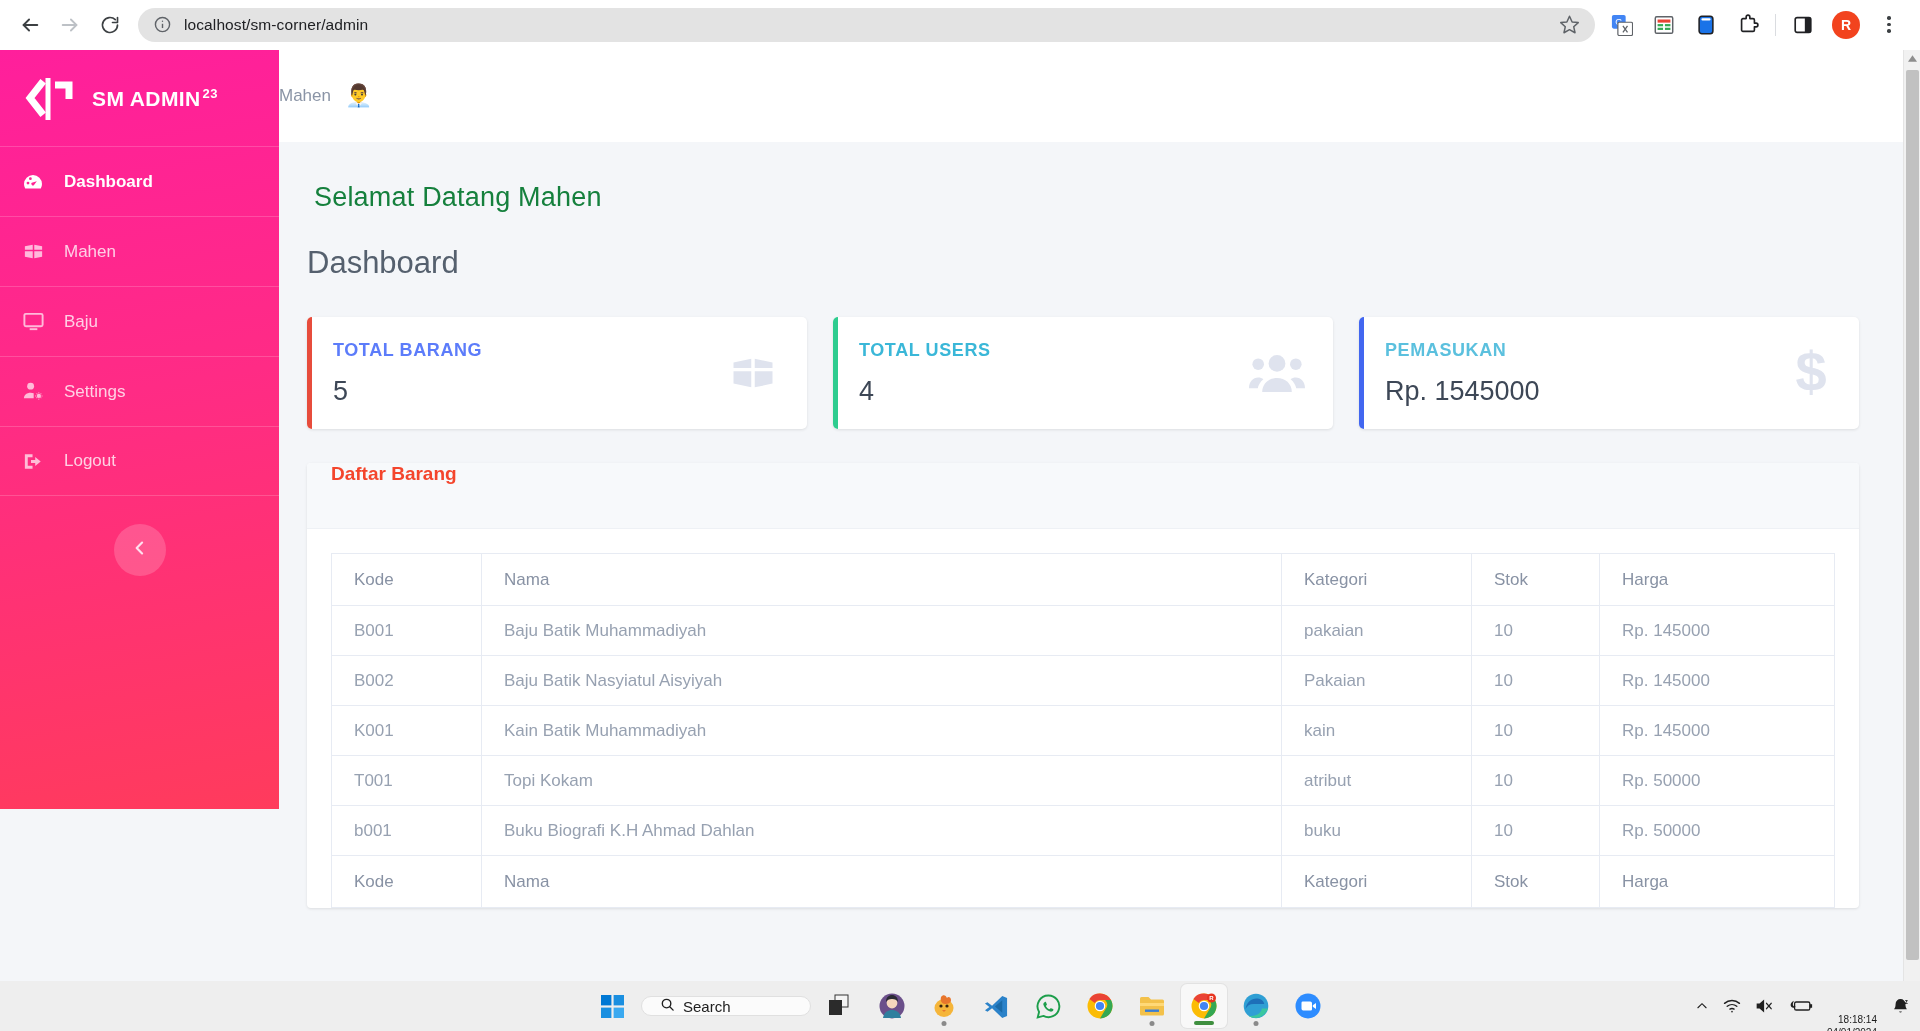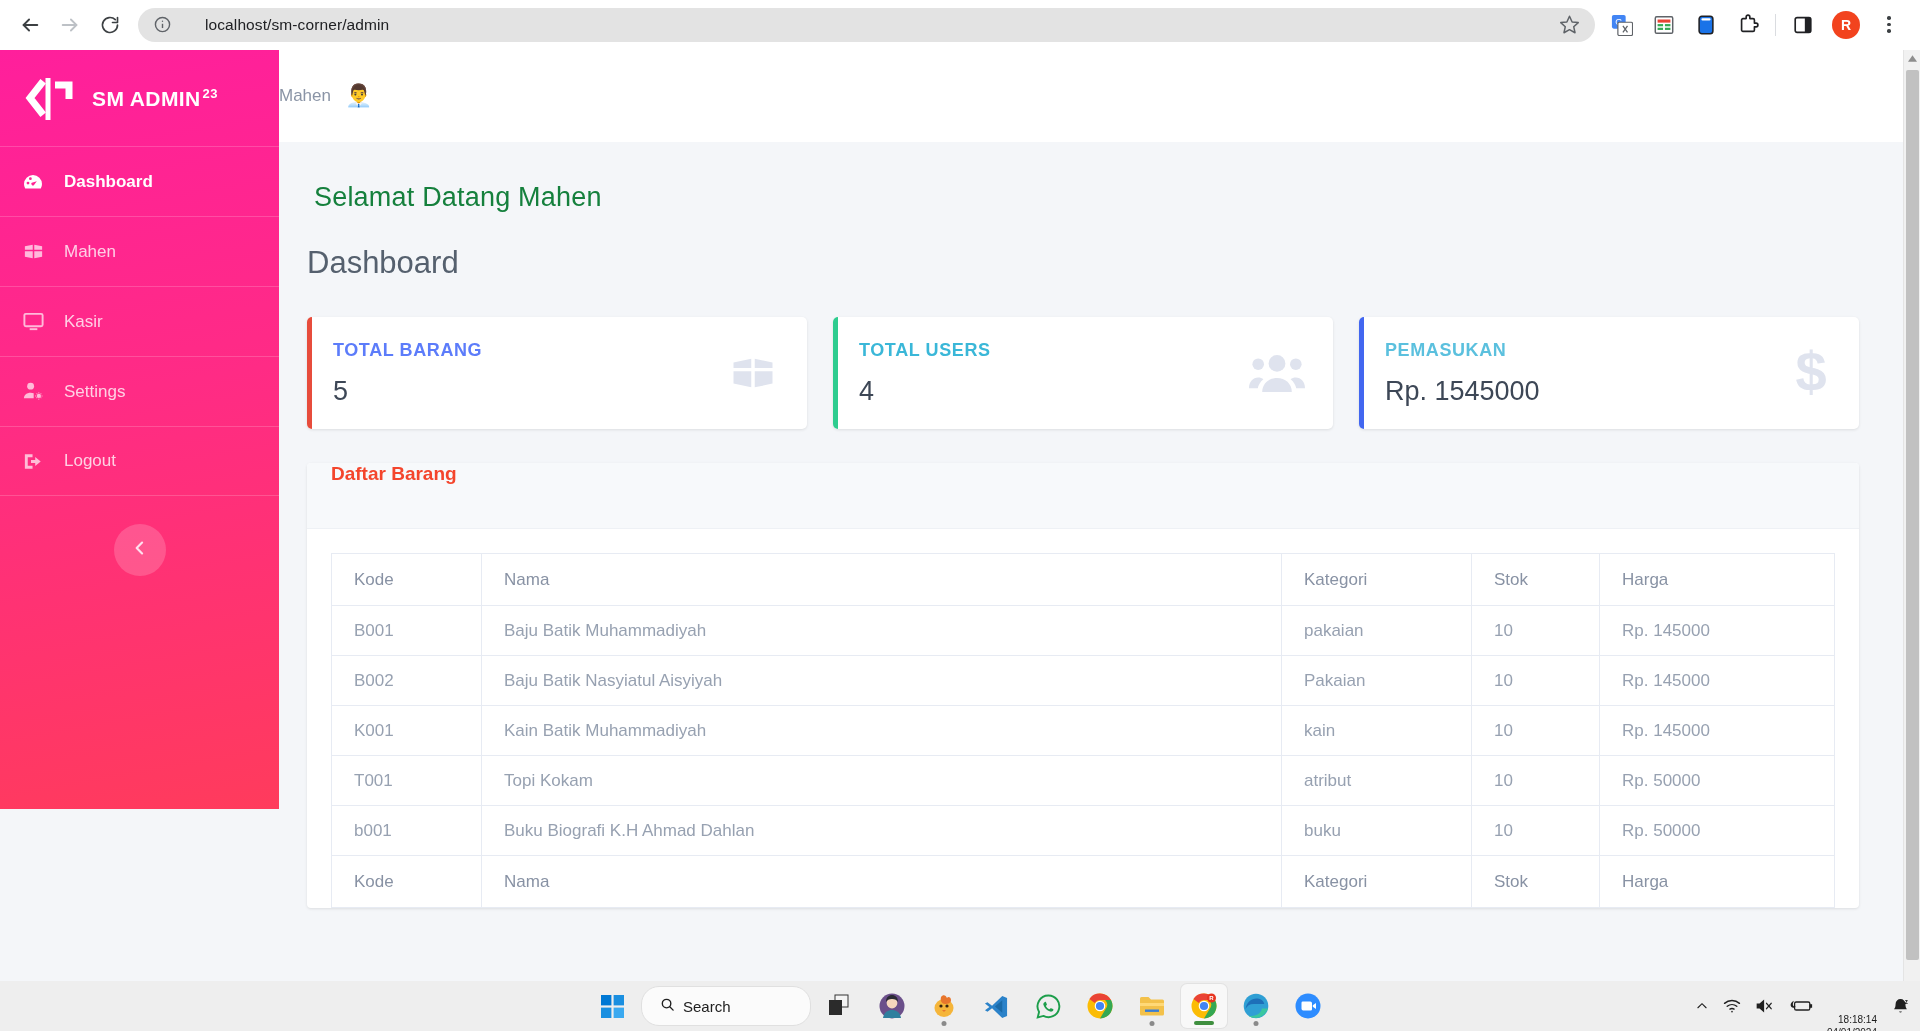--- a/index.html
+++ b/index.html
@@ -17,21 +17,21 @@
   }
   .nav-btn {
     width: 40px; height: 40px; border-radius: 50%;
     display: flex; align-items: center; justify-content: center;
     color: #3c4043; flex: 0 0 auto;
   }
   .nav-btn svg { display: block; }
   .omnibox {
     flex: 1 1 auto; height: 34px; background: #e3e3e3; border-radius: 17px;
     display: flex; align-items: center; padding: 0 14px; margin-left: 8px;
-    margin-right: 6px; position: relative; gap: 21px;
+    margin-right: 6px; position: relative;
   }
   .omnibox .site-info {
     width: 20px; height: 20px; margin-right: 12px;
     display: flex; align-items: center; justify-content: center; color: #5f6368;
   }
   .omnibox .url {
     font-size: 15.5px; color: #202124; letter-spacing: .1px;
     flex: 1 1 auto; white-space: nowrap; overflow: hidden;
   }
   .omnibox .star { color: #5f6368; width: 22px; height: 22px; }
@@ -184,21 +184,21 @@
   }
   .tb-app.active {
     background: #f8f8f8; box-shadow: 0 0 0 1px #e2e2e2;
   }
   .tb-app.active::after {
     content: ""; position: absolute; bottom: 3px; left: 50%;
     transform: translateX(-50%); width: 20px; height: 4px; border-radius: 2px;
     background: #3f8f3f;
   }
   .search-pill {
-    height: 40px; min-width: 170px; background: #fbfbfb; border: 1px solid #e0e0e0;
+    height: 20px; min-width: 170px; background: #fbfbfb; border: 1px solid #e0e0e0;
     border-radius: 18px; display: flex; align-items: center; gap: 8px;
     padding: 0 22px 0 18px; font-size: 15px; color: #202020;
   }
   .tray {
     position: absolute; right: 10px; display: flex; align-items: center; gap: 14px;
     color: #202020;
   }
   .clock { font-size: 10px; line-height: 1.35; text-align: right; color: #1b1b1b; margin-top: 40px; }
   .tray-ico { display: flex; align-items: center; justify-content: center; }
 </style>
@@ -326,21 +326,21 @@
         </span>
         <span>Mahen</span>
       </div>
       <div class="menu-item">
         <span class="mi-icon">
           <svg width="23" height="23" viewBox="0 0 24 24" fill="none" stroke="rgba(255,255,255,.8)" stroke-width="2">
               <rect x="2.5" y="4" width="19" height="13" rx="1.6"></rect>
               <line x1="8" y1="20" x2="16" y2="20"></line>
             </svg>
         </span>
-        <span>Kasir</span>
+        <span>Baju</span>
       </div>
       <div class="menu-item">
         <span class="mi-icon">
           <svg width="23" height="23" viewBox="0 0 24 24" fill="rgba(255,255,255,.8)">
               <circle cx="9" cy="6.4" r="3.6"></circle>
               <path d="M2 19c0-3.6 3.1-5.8 7-5.8 1.2 0 2.3.2 3.2.6V19z"></path>
               <circle cx="17.6" cy="16.6" r="2.2"></circle>
               <path d="M17.6 12.4l.8 1.3h-1.6zm0 8.4.8-1.3h-1.6zm4.2-4.2-1.3.8v-1.6zm-8.4 0 1.3.8v-1.6zm6.9-2.9-.3 1.5-1.1-1.1zm-5.4 5.4.3-1.5 1.1 1.1zm5.4 0-1.5-.3 1.1-1.1zm-5.4-5.4 1.5.3-1.1 1.1z"></path>
             </svg>
         </span>

